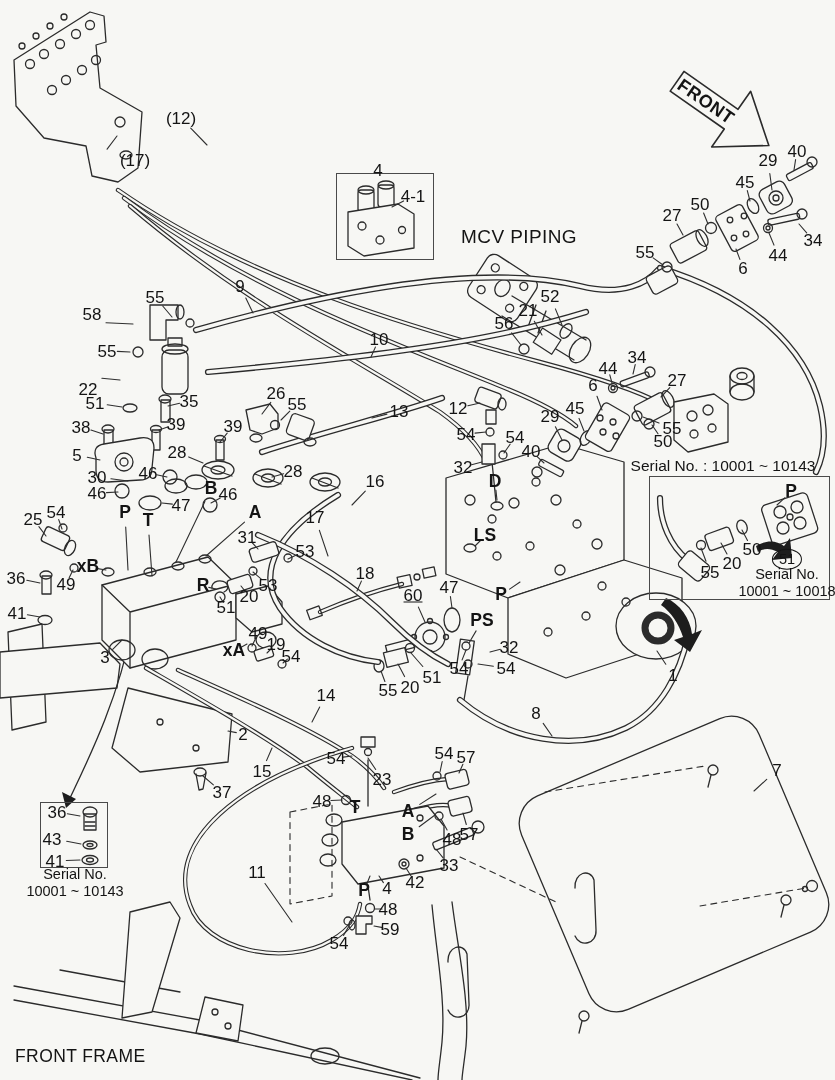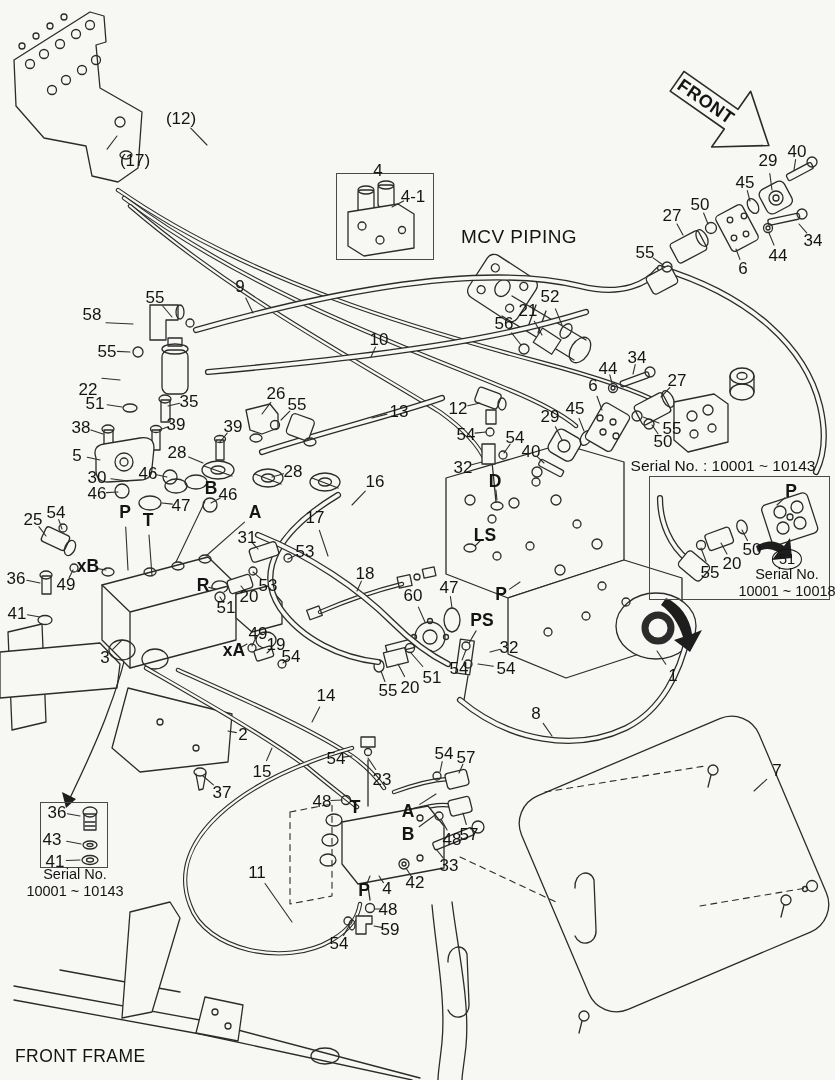--- a/index.html
+++ b/index.html
@@ -630,21 +630,21 @@
       <div class="callout" style="left: 305px; top: 551px;">53</div>
       <div class="callout port" style="left: 88px; top: 567px;">xB</div>
       <div class="callout" style="left: 66px; top: 584px;">49</div>
       <div class="callout" style="left: 268px; top: 585px;">53</div>
       <div class="callout port" style="left: 203px; top: 586px;">R</div>
       <div class="callout" style="left: 249px; top: 596px;">20</div>
       <div class="callout" style="left: 226px; top: 607px;">51</div>
       <div class="callout" style="left: 16px; top: 578px;">36</div>
       <div class="callout" style="left: 17px; top: 613px;">41</div>
       <div class="callout" style="left: 365px; top: 573px;">18</div>
-      <div class="callout" style="left: 413px; top: 595px;">60</div>
+      <div class="callout" style="left: 413px; top: 595px; text-decoration: underline;">60</div>
       <div class="callout" style="left: 449px; top: 587px;">47</div>
       <div class="callout port" style="left: 501px; top: 595px;">P</div>
       <div class="callout port" style="left: 482px; top: 621px;">PS</div>
       <div class="callout" style="left: 105px; top: 657px;">3</div>
       <div class="callout port" style="left: 234px; top: 651px;">xA</div>
       <div class="callout" style="left: 258px; top: 633px;">49</div>
       <div class="callout" style="left: 276px; top: 644px;">19</div>
       <div class="callout" style="left: 291px; top: 656px;">54</div>
       <div class="callout" style="left: 509px; top: 647px;">32</div>
       <div class="callout" style="left: 459px; top: 668px;">54</div>

